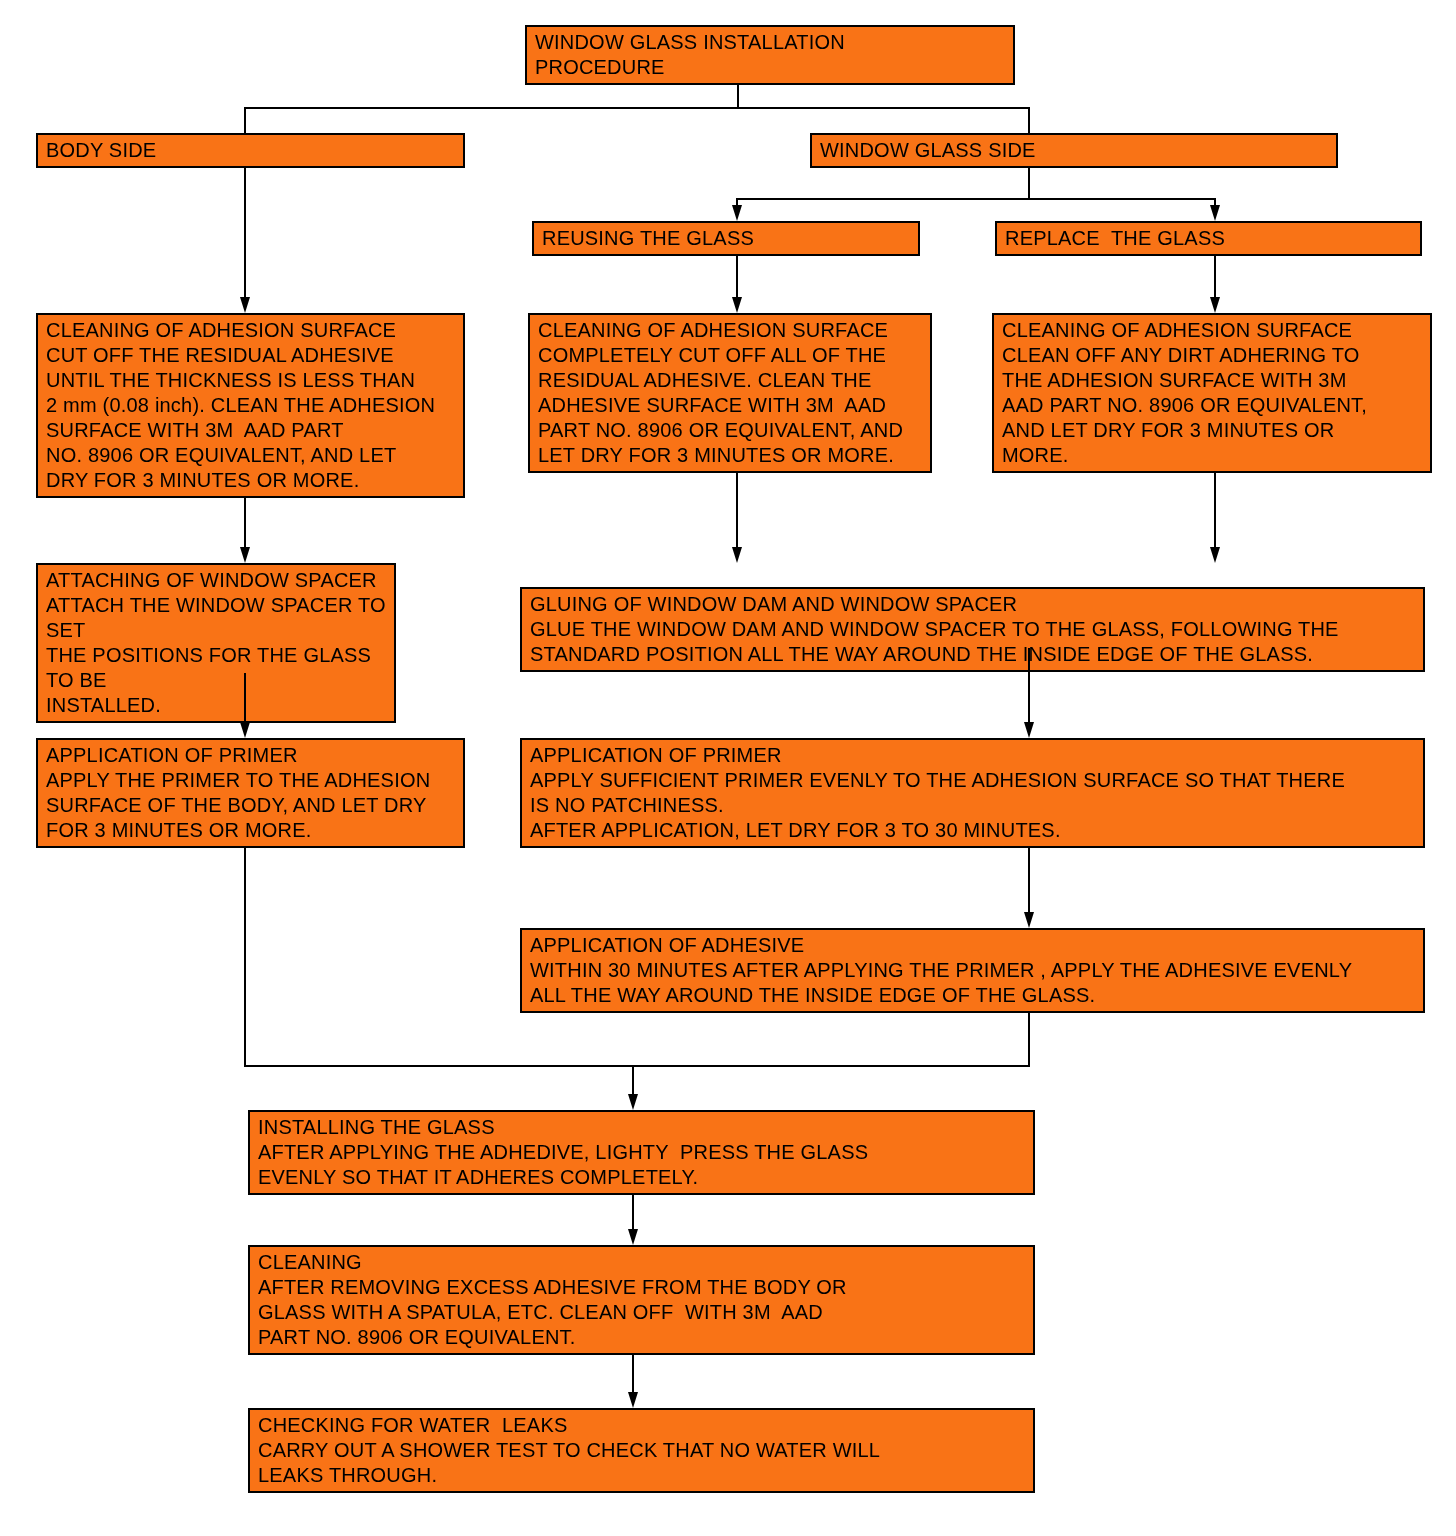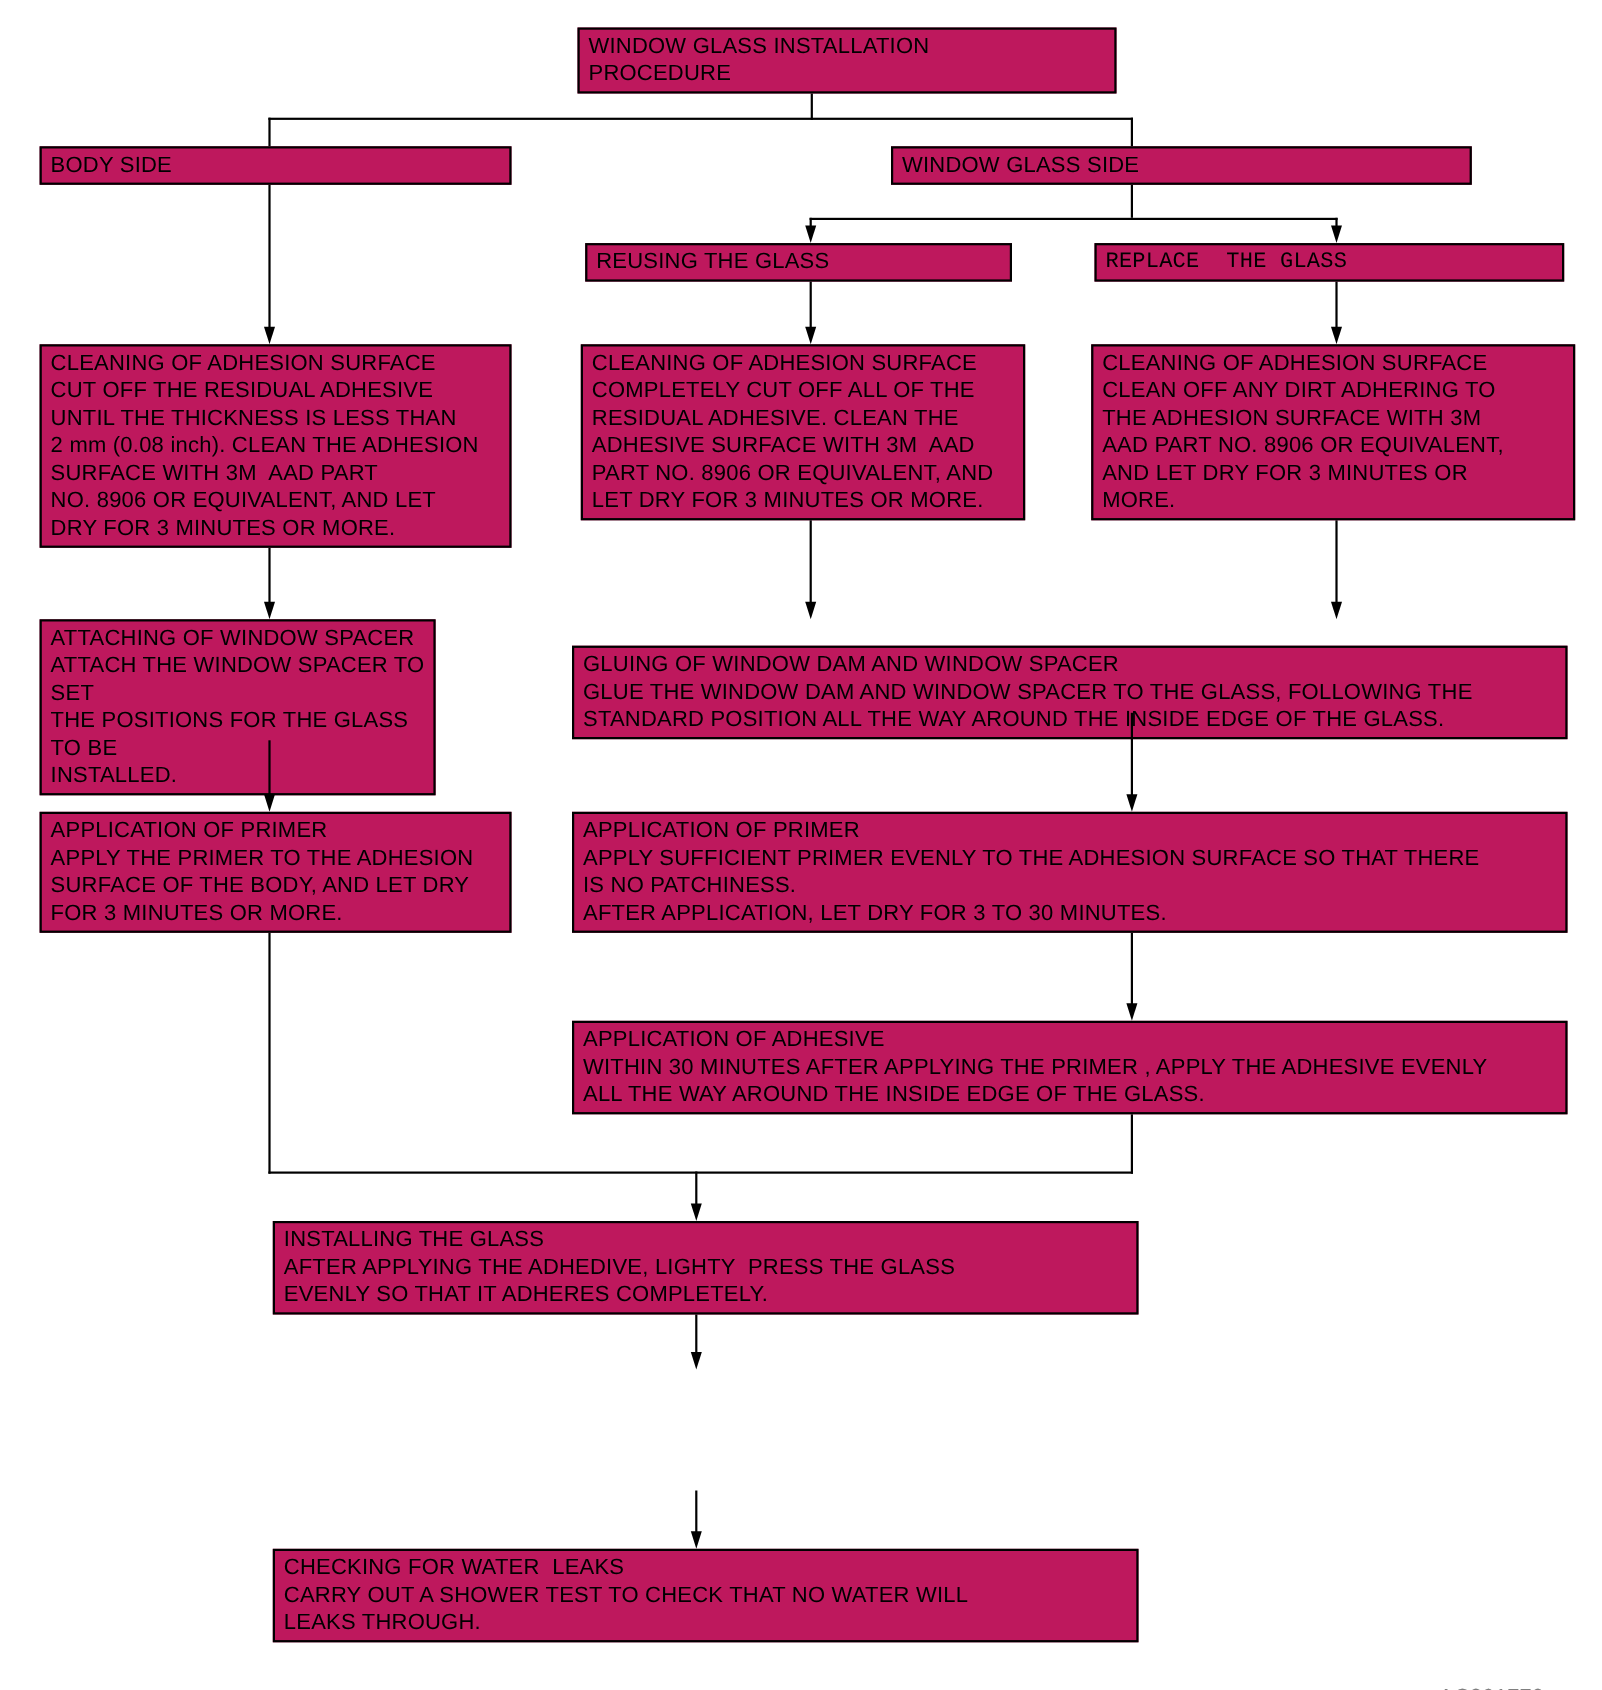--- a/index.html
+++ b/index.html
@@ -8,21 +8,21 @@
     width: 1456px;
     height: 1536px;
     background: #ffffff;
     font-family: "Liberation Sans", sans-serif;
     color: #000000;
   }
   .node {
     position: absolute;
     box-sizing: border-box;
     border: 2px solid #000000;
-    background: #be185d;
+    background: #f97316;
     padding: 3px 8px;
     font-size: 20px;
     line-height: 25px;
     white-space: pre-wrap;
     letter-spacing: 0.2px;
   }
   .vline { position: absolute; width: 2px; background: #000000; }
   .hline { position: absolute; height: 2px; background: #000000; }
   .ahead {
     position: absolute;
@@ -45,21 +45,21 @@
 
   <div class="node" style="left:525px; top:25px; width:490px;">WINDOW GLASS INSTALLATION
 PROCEDURE</div>
 
   <div class="node" style="left:36px; top:133px; width:429px;">BODY SIDE</div>
 
   <div class="node" style="left:810px; top:133px; width:528px;">WINDOW GLASS SIDE</div>
 
   <div class="node" style="left:532px; top:221px; width:388px;">REUSING THE GLASS</div>
 
-  <div class="node" style="left:995px; top:221px; width:427px;font-family:Liberation Mono, monospace;">REPLACE  THE GLASS</div>
+  <div class="node" style="left:995px; top:221px; width:427px;">REPLACE  THE GLASS</div>
 
   <div class="node" style="left:36px; top:313px; width:429px;">CLEANING OF ADHESION SURFACE
 CUT OFF THE RESIDUAL ADHESIVE
 UNTIL THE THICKNESS IS LESS THAN
 2 mm (0.08 inch). CLEAN THE ADHESION
 SURFACE WITH 3M  AAD PART
 NO. 8906 OR EQUIVALENT, AND LET
 DRY FOR 3 MINUTES OR MORE.</div>
 
   <div class="node" style="left:528px; top:313px; width:404px;">CLEANING OF ADHESION SURFACE
@@ -96,20 +96,24 @@
 AFTER APPLICATION, LET DRY FOR 3 TO 30 MINUTES.</div>
 
   <div class="node" style="left:520px; top:928px; width:905px;">APPLICATION OF ADHESIVE
 WITHIN 30 MINUTES AFTER APPLYING THE PRIMER , APPLY THE ADHESIVE EVENLY
 ALL THE WAY AROUND THE INSIDE EDGE OF THE GLASS.</div>
 
   <div class="node" style="left:248px; top:1110px; width:787px;">INSTALLING THE GLASS
 AFTER APPLYING THE ADHEDIVE, LIGHTY  PRESS THE GLASS
 EVENLY SO THAT IT ADHERES COMPLETELY.</div>
 
+  <div class="node" style="left:248px; top:1245px; width:787px;">CLEANING
+AFTER REMOVING EXCESS ADHESIVE FROM THE BODY OR
+GLASS WITH A SPATULA, ETC. CLEAN OFF  WITH 3M  AAD
+PART NO. 8906 OR EQUIVALENT.</div>
 
   <div class="node" style="left:248px; top:1408px; width:787px;">CHECKING FOR WATER  LEAKS
 CARRY OUT A SHOWER TEST TO CHECK THAT NO WATER WILL
 LEAKS THROUGH.</div>
 
   <div class="vline" style="left:737px; top:85px;  height:24px;"></div>
   <div class="hline" style="left:244px; top:107px; width:786px;"></div>
   <div class="vline" style="left:244px; top:107px; height:26px;"></div>
   <div class="vline" style="left:1028px; top:107px; height:26px;"></div>
 

